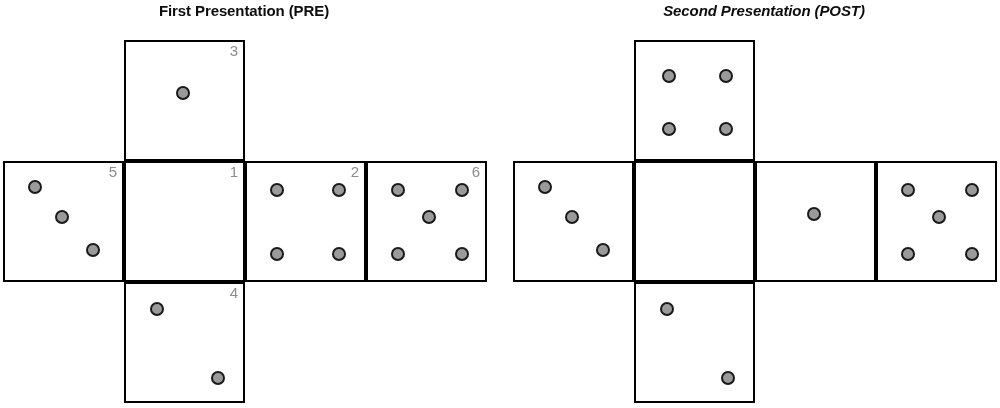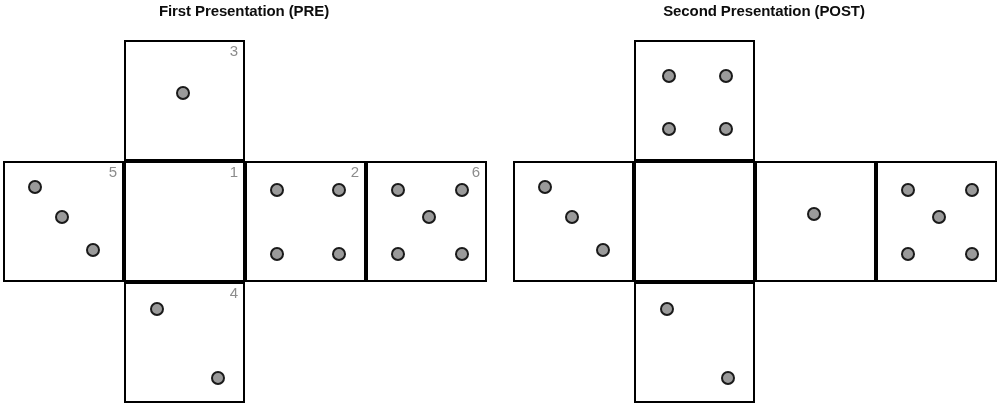--- a/index.html
+++ b/index.html
@@ -15,21 +15,21 @@
     overflow: hidden;
   }
 
   .panel {
     position: absolute;
     top: 0;
     width: 500px;
     height: 288px;
   }
   #panel-pre  { left: 0; }
-  #panel-post { left: 500px; }
+  #panel-post { left: 500px; font-style: italic; }
 
   .panel-title {
     position: absolute;
     top: 2px;
     left: 0;
     width: 500px;
     text-align: center;
     font-size: 15px;
     font-weight: bold;
     color: #0d0d0d;

